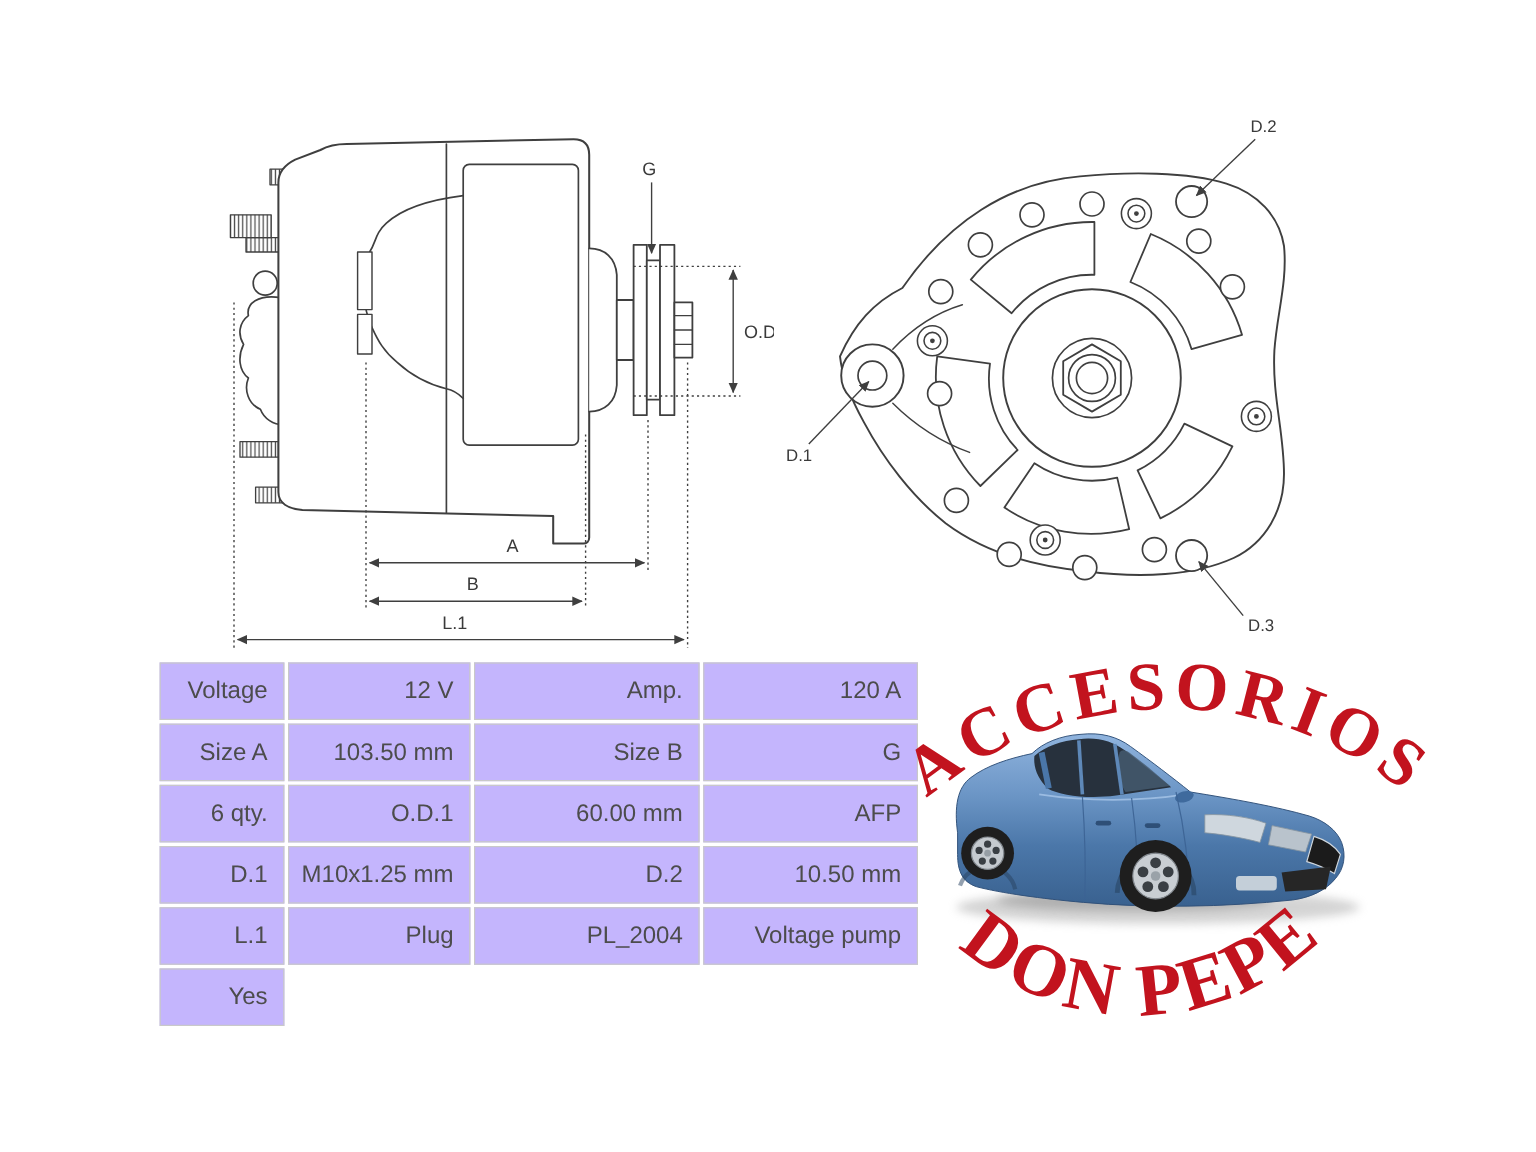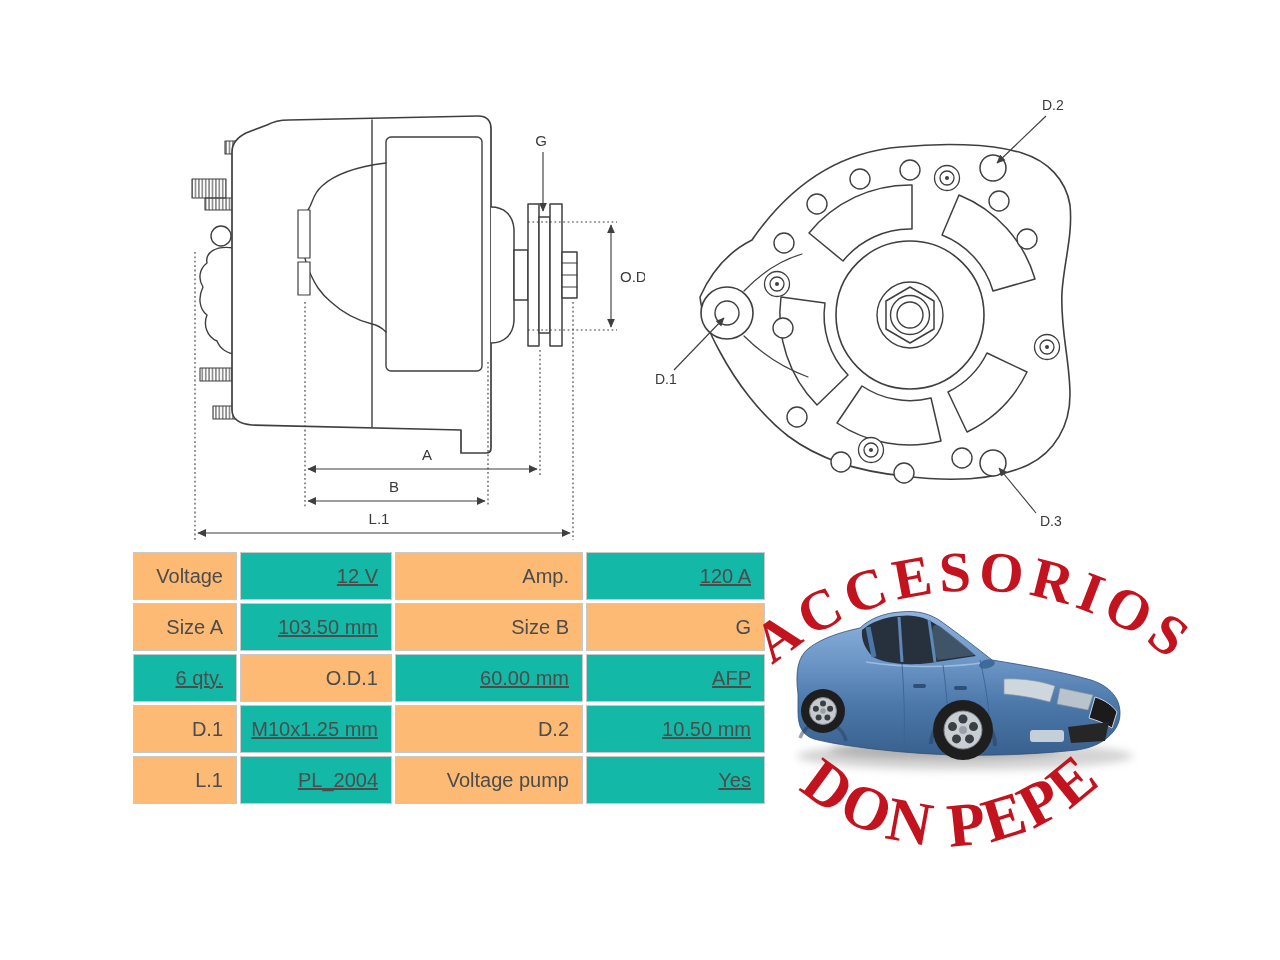--- a/index.html
+++ b/index.html
@@ -7,22 +7,22 @@
           font-family:"Liberation Sans",sans-serif;}
   .abs{position:absolute;}
 
   
   .spec-table{position:absolute;left:133px;top:552px;display:grid;
               grid-template-columns:104px 152px 188px 179px;
               grid-auto-rows:48px;gap:3px;}
   .cell{border:1px solid #c9c9c9;box-sizing:border-box;display:flex;align-items:center;
         justify-content:flex-end;padding-right:13px;font-size:20px;color:#4c4c4c;
         white-space:nowrap;overflow:hidden;}
-  .cell.label{background:#fdba74;}
-  .cell.value{background:#14b8a6;text-decoration:underline;}
+  .cell.label{background:#c4b5fd;}
+  .cell.value{background:#c4b5fd;}
 
   
   .dim-label text{font-family:"Liberation Sans",sans-serif;font-size:15px;fill:#3a3a3a;}
   .fv-label text{font-family:"Liberation Sans",sans-serif;font-size:14px;fill:#3a3a3a;}
 
   
   .arc-top{font-family:"Liberation Serif",serif;font-weight:bold;font-size:57px;letter-spacing:6px;}
   .arc-bottom{font-family:"Liberation Serif",serif;font-weight:bold;font-size:62px;letter-spacing:3px;}
 </style>
 </head>
@@ -207,20 +207,21 @@
     <div class="cell value">60.00 mm</div>
 
     <div class="cell value">AFP</div>
     <div class="cell label">D.1</div>
     <div class="cell value">M10x1.25 mm</div>
 
     <div class="cell label">D.2</div>
     <div class="cell value">10.50 mm</div>
     <div class="cell label">L.1</div>
 
+    <div class="cell label">Plug</div>
     <div class="cell value">PL_2004</div>
     <div class="cell label">Voltage pump</div>
     <div class="cell value">Yes</div>
   </div>
 
   <svg class="abs" style="left:755px;top:535px" width="440" height="340" viewBox="755 535 440 340">
     <defs>
       <path id="arcTop" d="M 771 667 A 310 310 0 0 1 1169 659"></path>
       <path id="arcBottom" d="M 797 787 A 220 220 0 0 0 1103 781"></path>
       <linearGradient id="carBody" x1="0" y1="0" x2="0" y2="1">

